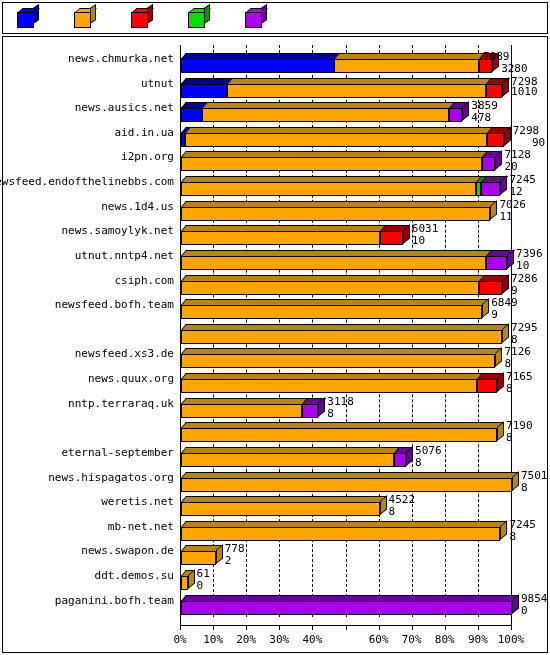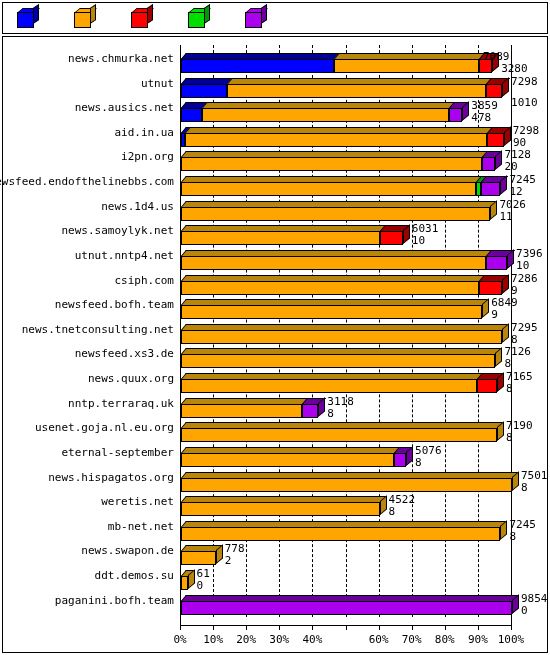--- a/index.html
+++ b/index.html
@@ -106,25 +106,23 @@
         <div class="ylab" style="top: 40.62px;">utnut</div>
         <div class="ylab" style="top: 65.24px;">news.ausics.net</div>
         <div class="ylab" style="top: 89.86px;">aid.in.ua</div>
         <div class="ylab" style="top: 114.48px;">i2pn.org</div>
         <div class="ylab" style="top: 139.1px;">newsfeed.endofthelinebbs.com</div>
         <div class="ylab" style="top: 163.72px;">news.1d4.us</div>
         <div class="ylab" style="top: 188.34px;">news.samoylyk.net</div>
         <div class="ylab" style="top: 212.96px;">utnut.nntp4.net</div>
         <div class="ylab" style="top: 237.58px;">csiph.com</div>
         <div class="ylab" style="top: 262.2px;">newsfeed.bofh.team</div>
-        <div class="ylab" style="top: 286.82px;">news.tnetconsulting.net</div>
         <div class="ylab" style="top: 311.44px;">newsfeed.xs3.de</div>
         <div class="ylab" style="top: 336.06px;">news.quux.org</div>
         <div class="ylab" style="top: 360.68px;">nntp.terraraq.uk</div>
-        <div class="ylab" style="top: 385.3px;">usenet.goja.nl.eu.org</div>
         <div class="ylab" style="top: 409.92px;">eternal-september</div>
         <div class="ylab" style="top: 434.54px;">news.hispagatos.org</div>
         <div class="ylab" style="top: 459.16px;">weretis.net</div>
         <div class="ylab" style="top: 483.78px;">mb-net.net</div>
         <div class="ylab" style="top: 508.4px;">news.swapon.de</div>
         <div class="ylab" style="top: 533.02px;">ddt.demos.su</div>
         <div class="ylab" style="top: 557.64px;">paganini.bofh.team</div>
       </div>
     <div class="plot" id="plot">
       <div class="axis-v"></div>
@@ -181,21 +179,21 @@
           </div>
           <div class="seg" style="left: 45.678px; width: 258.842px; background: rgb(255, 165, 0);">
             <span class="segtop" style="width: 260.842px; background: rgb(184, 134, 11);"></span>
           </div>
           <div class="seg" style="left: 304.52px; width: 16.55px; background: rgb(255, 0, 0);">
             <span class="segtop" style="width: 18.55px; background: rgb(153, 0, 0);"></span>
           </div>
           <div class="barcap" style="left: 321.07px; top: 5px; background: rgb(153, 0, 0);"></div>
         </div>
         <div class="vallab" style="left: 331.07px; top: 30.62px;">7298</div>
-        <div class="vallab" style="left: 331.07px; top: 52px;">1010</div>
+        <div class="vallab" style="left: 331.07px; top: 41px;">1010</div>
         <div class="barrow" style="left: 1px; top: 57.24px; width: 331px;">
           <div class="seg" style="left: 0px; width: 20.853px; background: rgb(0, 0, 255);">
             <span class="segtop" style="width: 22.853px; background: rgb(0, 0, 153);"></span>
           </div>
           <div class="seg" style="left: 20.853px; width: 247.257px; background: rgb(255, 165, 0);">
             <span class="segtop" style="width: 249.257px; background: rgb(184, 134, 11);"></span>
           </div>
           <div class="seg" style="left: 268.11px; width: 13.24px; background: rgb(170, 0, 238);">
             <span class="segtop" style="width: 15.24px; background: rgb(106, 0, 153);"></span>
           </div>
@@ -209,21 +207,21 @@
           </div>
           <div class="seg" style="left: 3.972px; width: 302.203px; background: rgb(255, 165, 0);">
             <span class="segtop" style="width: 304.203px; background: rgb(184, 134, 11);"></span>
           </div>
           <div class="seg" style="left: 306.175px; width: 16.55px; background: rgb(255, 0, 0);">
             <span class="segtop" style="width: 18.55px; background: rgb(153, 0, 0);"></span>
           </div>
           <div class="barcap" style="left: 322.725px; top: 5px; background: rgb(153, 0, 0);"></div>
         </div>
         <div class="vallab" style="left: 332.725px; top: 79.86px;">7298</div>
-        <div class="vallab" style="left: 333px; top: 91.86px;">90</div>
+        <div class="vallab" style="left: 352px; top: 91.86px;">90</div>
         <div class="barrow" style="left: 1px; top: 106.48px; width: 331px;">
           <div class="seg" style="left: 0px; width: 301.21px; background: rgb(255, 165, 0);">
             <span class="segtop" style="width: 303.21px; background: rgb(184, 134, 11);"></span>
           </div>
           <div class="seg" style="left: 301.21px; width: 13.24px; background: rgb(170, 0, 238);">
             <span class="segtop" style="width: 15.24px; background: rgb(106, 0, 153);"></span>
           </div>
           <div class="barcap" style="left: 314.45px; top: 5px; background: rgb(106, 0, 153);"></div>
         </div>
         <div class="vallab" style="left: 324.45px; top: 104.48px;">7128</div>

